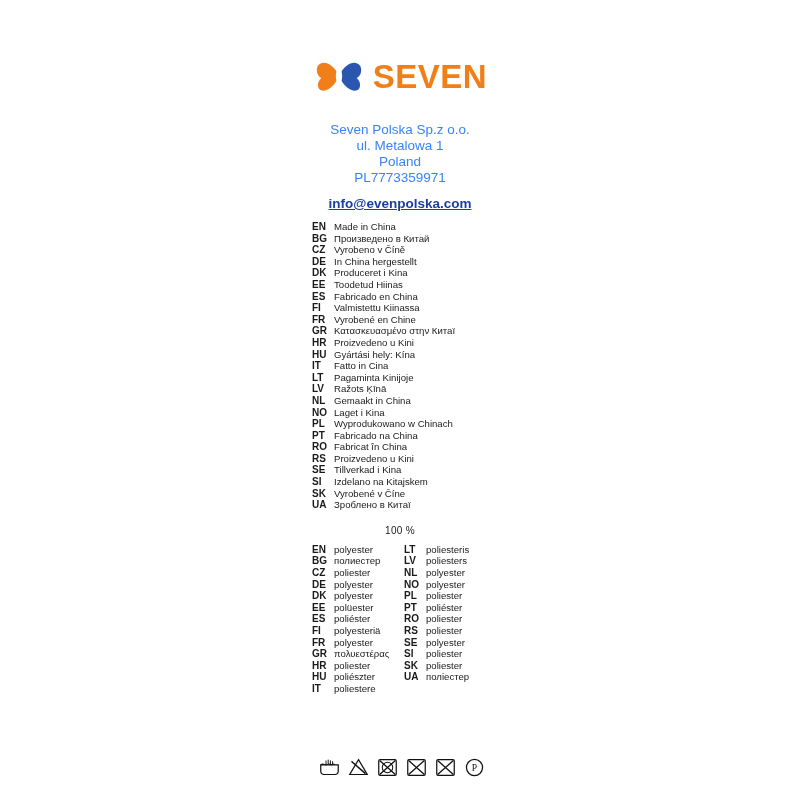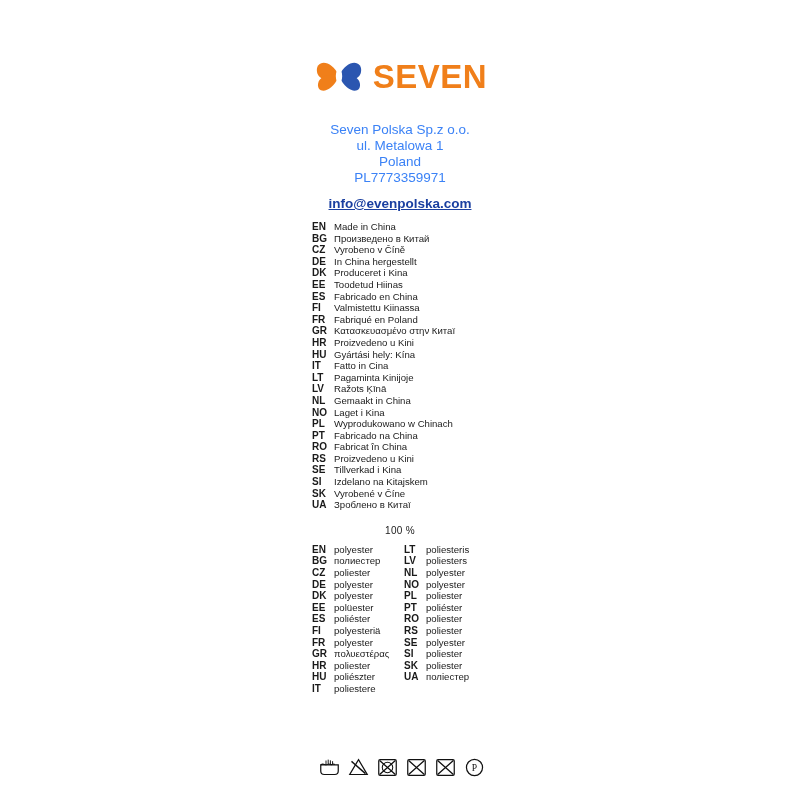--- a/index.html
+++ b/index.html
@@ -178,21 +178,21 @@
     <div class="lang-row">
         <span class="lang-code">ES</span>
         <span class="lang-val">Fabricado en China</span>
       </div>
     <div class="lang-row">
         <span class="lang-code">FI</span>
         <span class="lang-val">Valmistettu Kiinassa</span>
       </div>
     <div class="lang-row">
         <span class="lang-code">FR</span>
-        <span class="lang-val">Fabriqué en Poland</span>
+        <span class="lang-val">Vyrobené en Chine</span>
       </div>
     <div class="lang-row">
         <span class="lang-code">GR</span>
         <span class="lang-val">Κατασκευασμένο στην Китаї</span>
       </div>
     <div class="lang-row">
         <span class="lang-code">HR</span>
         <span class="lang-val">Proizvedeno u Kini</span>
       </div>
     <div class="lang-row">

